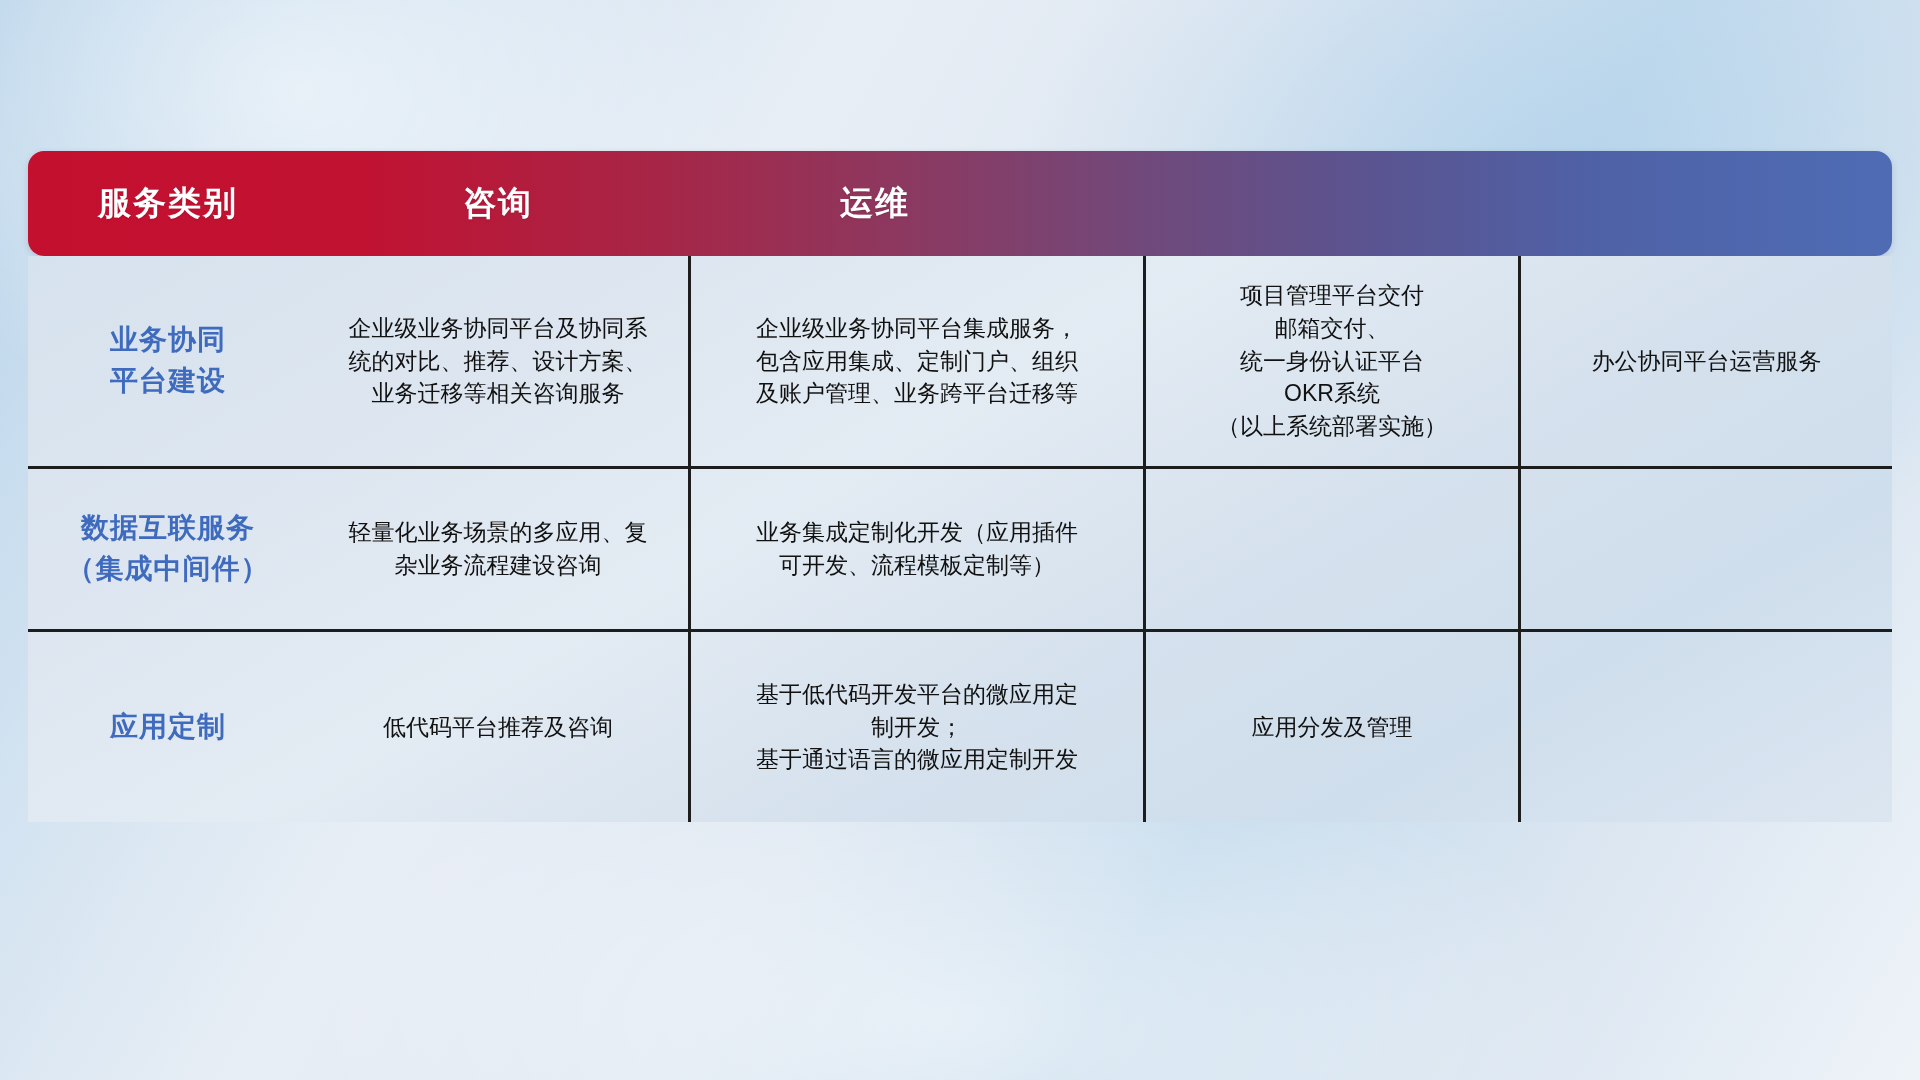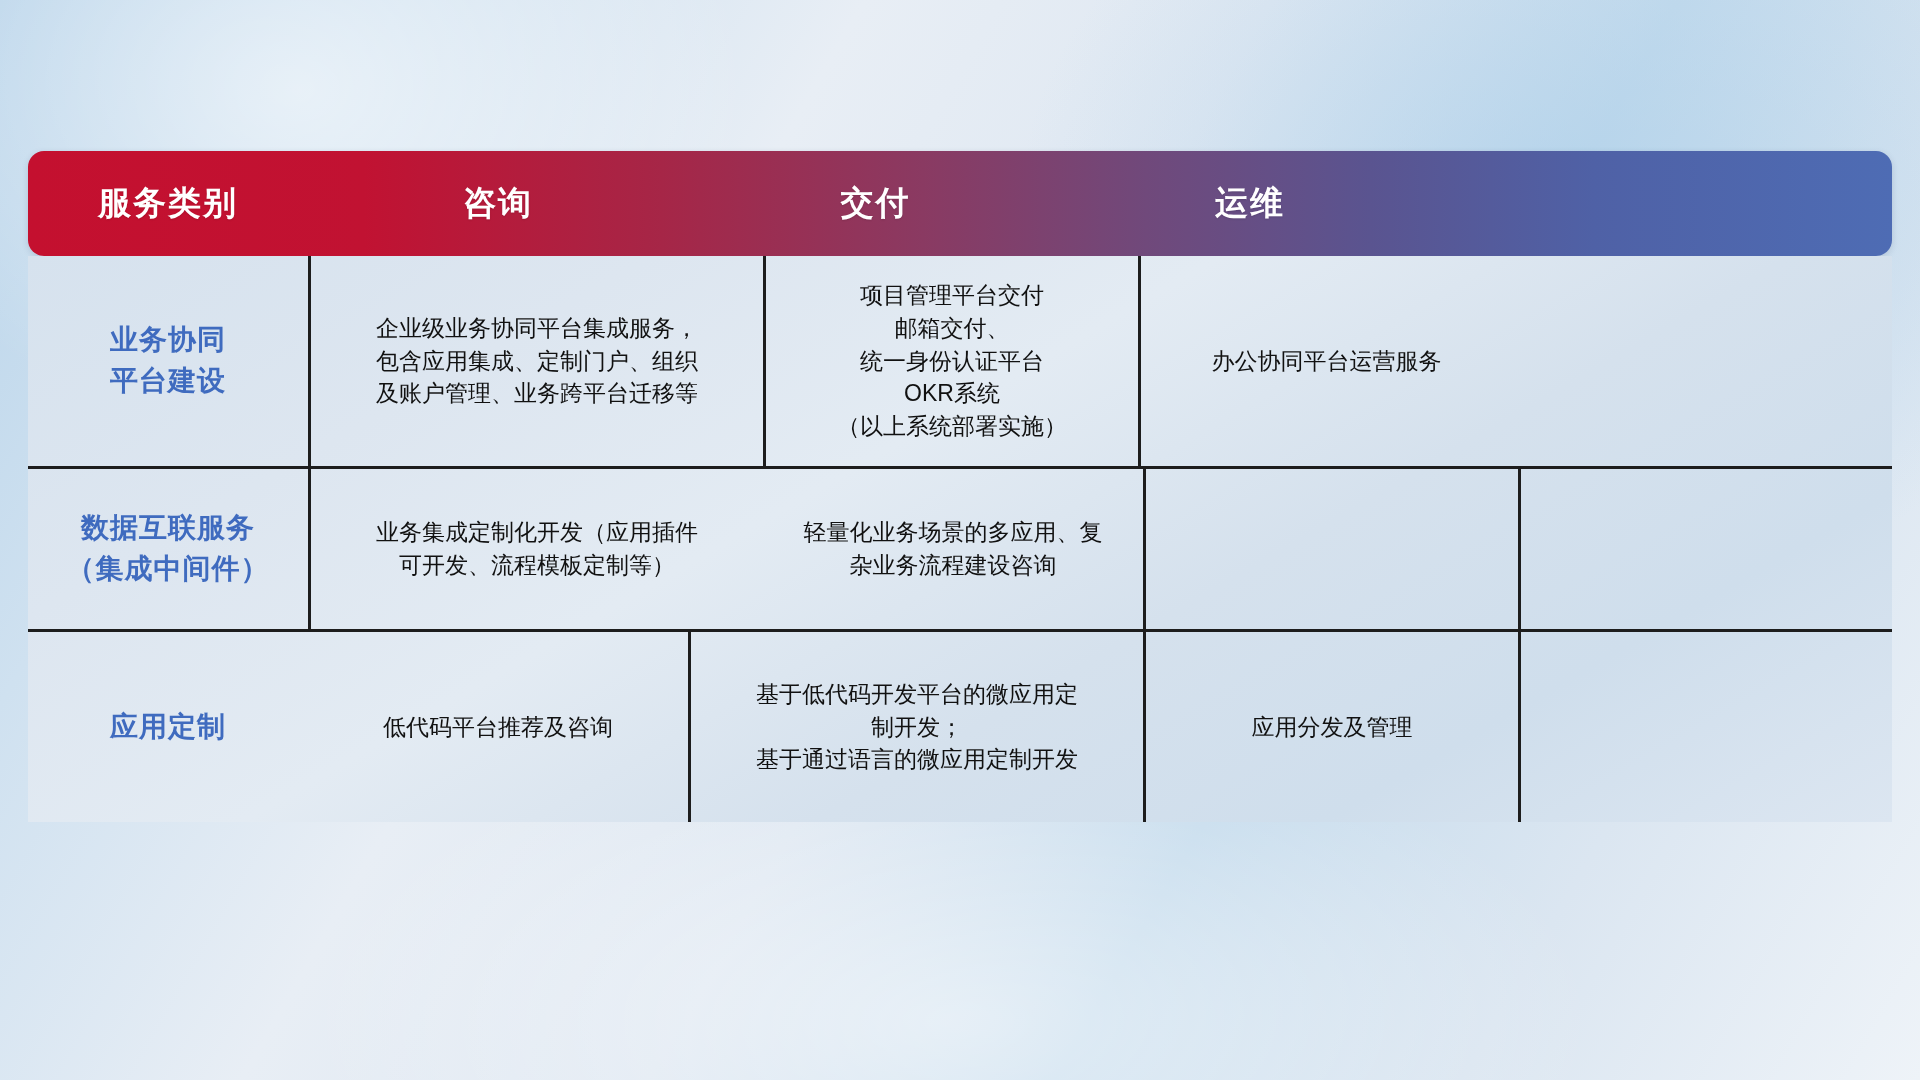--- a/index.html
+++ b/index.html
@@ -138,47 +138,49 @@
 
 <div class="bg-bloom-a"></div>
 <div class="bg-bloom-b"></div>
 <div class="bg-bloom-c"></div>
 
 <div class="table-wrap">
 
   <div class="table-header">
     <div class="th c0">服务类别</div>
     <div class="th c1">咨询</div>
-    <div class="th c3">交付</div>
     <div class="th c4">运维</div>
   </div>
 
   <div class="table-body">
 
     <div class="row row-1">
       <div class="td label c0">业务协同
 平台建设</div>
+      <div class="td c1">企业级业务协同平台及协同系
+统的对比、推荐、设计方案、
+业务迁移等相关咨询服务</div>
       <div class="td c2 vsep-left">企业级业务协同平台集成服务，
 包含应用集成、定制门户、组织
 及账户管理、业务跨平台迁移等</div>
       <div class="td c3 vsep-left">项目管理平台交付
 邮箱交付、
 统一身份认证平台
 OKR系统
 （以上系统部署实施）</div>
       <div class="td c4 vsep-left">办公协同平台运营服务</div>
     </div>
 
     <div class="row row-2 row-sep">
       <div class="td label c0">数据互联服务
 （集成中间件）</div>
+      <div class="td c1">轻量化业务场景的多应用、复
+杂业务流程建设咨询</div>
       <div class="td c2 vsep-left">业务集成定制化开发（应用插件
 可开发、流程模板定制等）</div>
-      <div class="td c1">轻量化业务场景的多应用、复
-杂业务流程建设咨询</div>
       <div class="td c3 vsep-left"></div>
       <div class="td c4 vsep-left"></div>
     </div>
 
     <div class="row row-3 row-sep">
       <div class="td label c0">应用定制</div>
       <div class="td c1">低代码平台推荐及咨询</div>
       <div class="td c2 vsep-left">基于低代码开发平台的微应用定
 制开发；
 基于通过语言的微应用定制开发</div>

